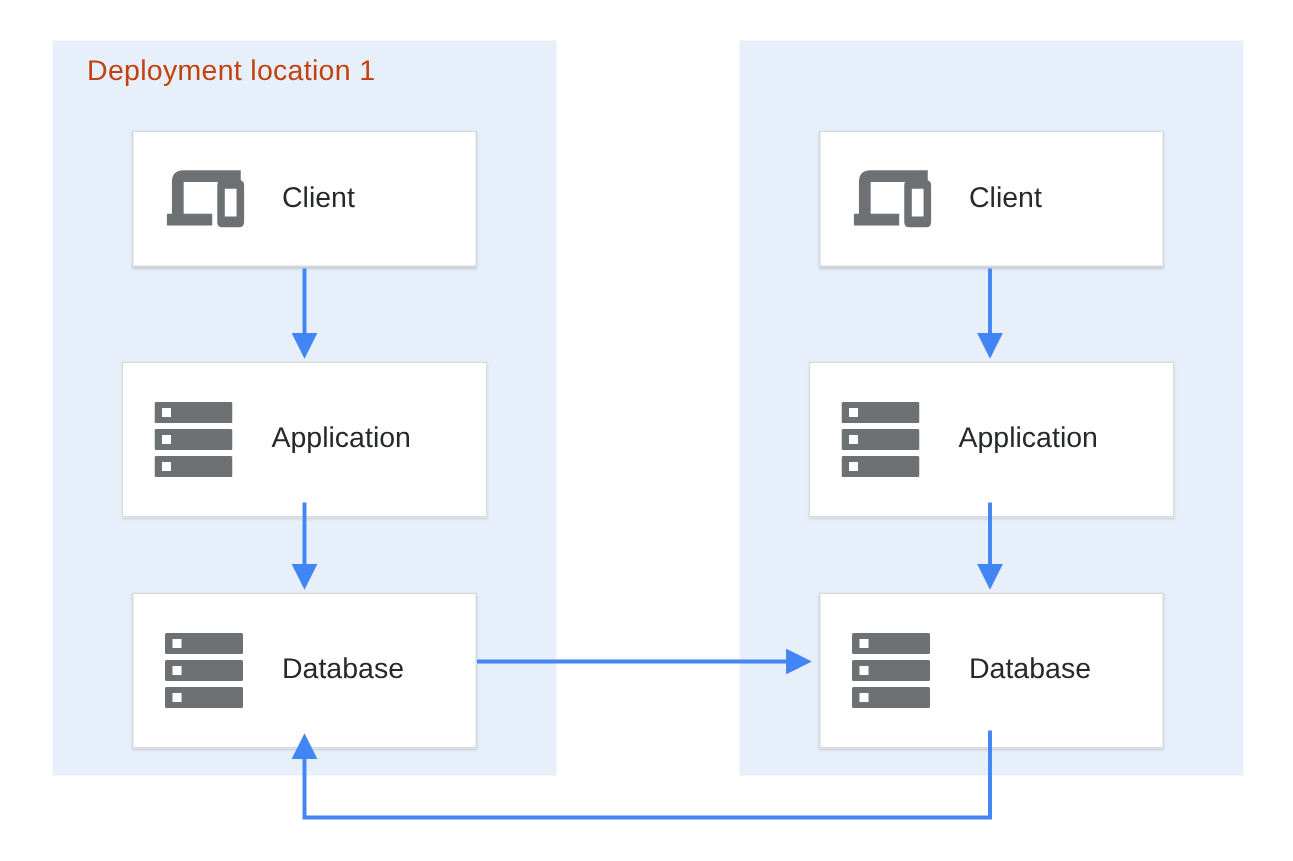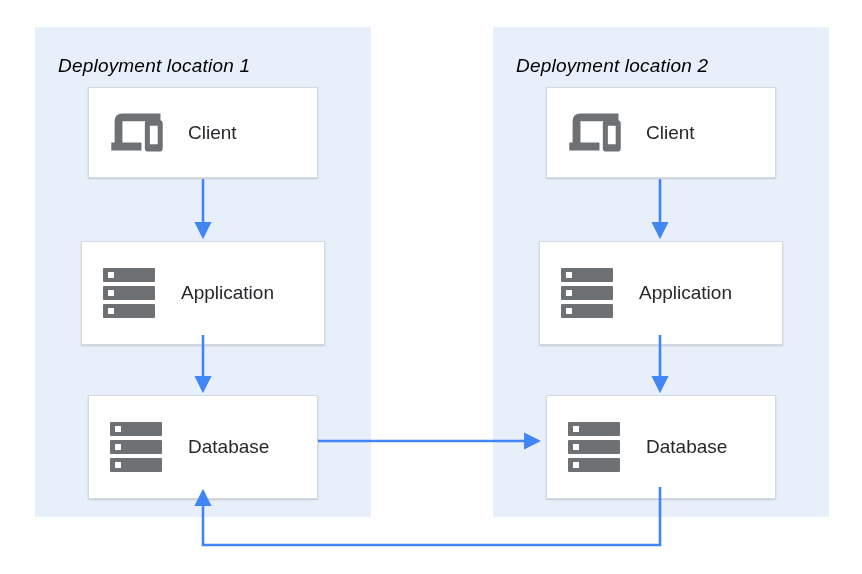--- a/index.html
+++ b/index.html
@@ -13,26 +13,25 @@
   .panel{
     position:absolute;
     top:27px;
     width:336px;height:490px;
     background:#e7effa;
   }
   .panel-1{left:35px;}
   .panel-2{left:493px;}
   .panel-title{
     position:absolute;
-    left:23px;top:28px;
+    left:23px;top:10px;
     font-size:19px;
-    color:#000000;
+    color:#c2410c;
     letter-spacing:.2px;
     white-space:nowrap;
-    font-style:italic;
   }
   .node{
     position:absolute;
     width:230px;height:91px;
     background:#ffffff;
     border:1px solid #d7dadd;
     box-shadow:0 1px 2px rgba(0,0,0,.10),0 1px 1px rgba(0,0,0,.05);
     display:flex;
     align-items:center;
     padding-left:21px;
@@ -110,21 +109,20 @@
             <rect x="5" y="22" width="6" height="6"></rect>
             <rect x="5" y="40" width="6" height="6"></rect>
           </g>
         </svg>
       </span>
       <span class="node-label">Database</span>
     </div>
   </section>
 
   <section class="panel panel-2">
-    <div class="panel-title">Deployment location 2</div>
 
     <div class="node node-client">
       <span class="icon-wrap">
         <svg width="54" height="47" viewBox="0 0 48 42">
           <path fill="#6e7174" d="M45 4 H11 Q4 4 4 11 V30 H1 V37 H28 V30 H11 V11 H45 Z"></path>
           <path fill="#6e7174" fill-rule="evenodd" d="M34 10 H44 Q47 10 47 13 V35 Q47 38 44 38 H34 Q31 38 31 35 V13 Q31 10 34 10 Z M35.5 15 H42.5 V31.5 H35.5 Z"></path>
         </svg>
       </span>
       <span class="node-label">Client</span>
     </div>

